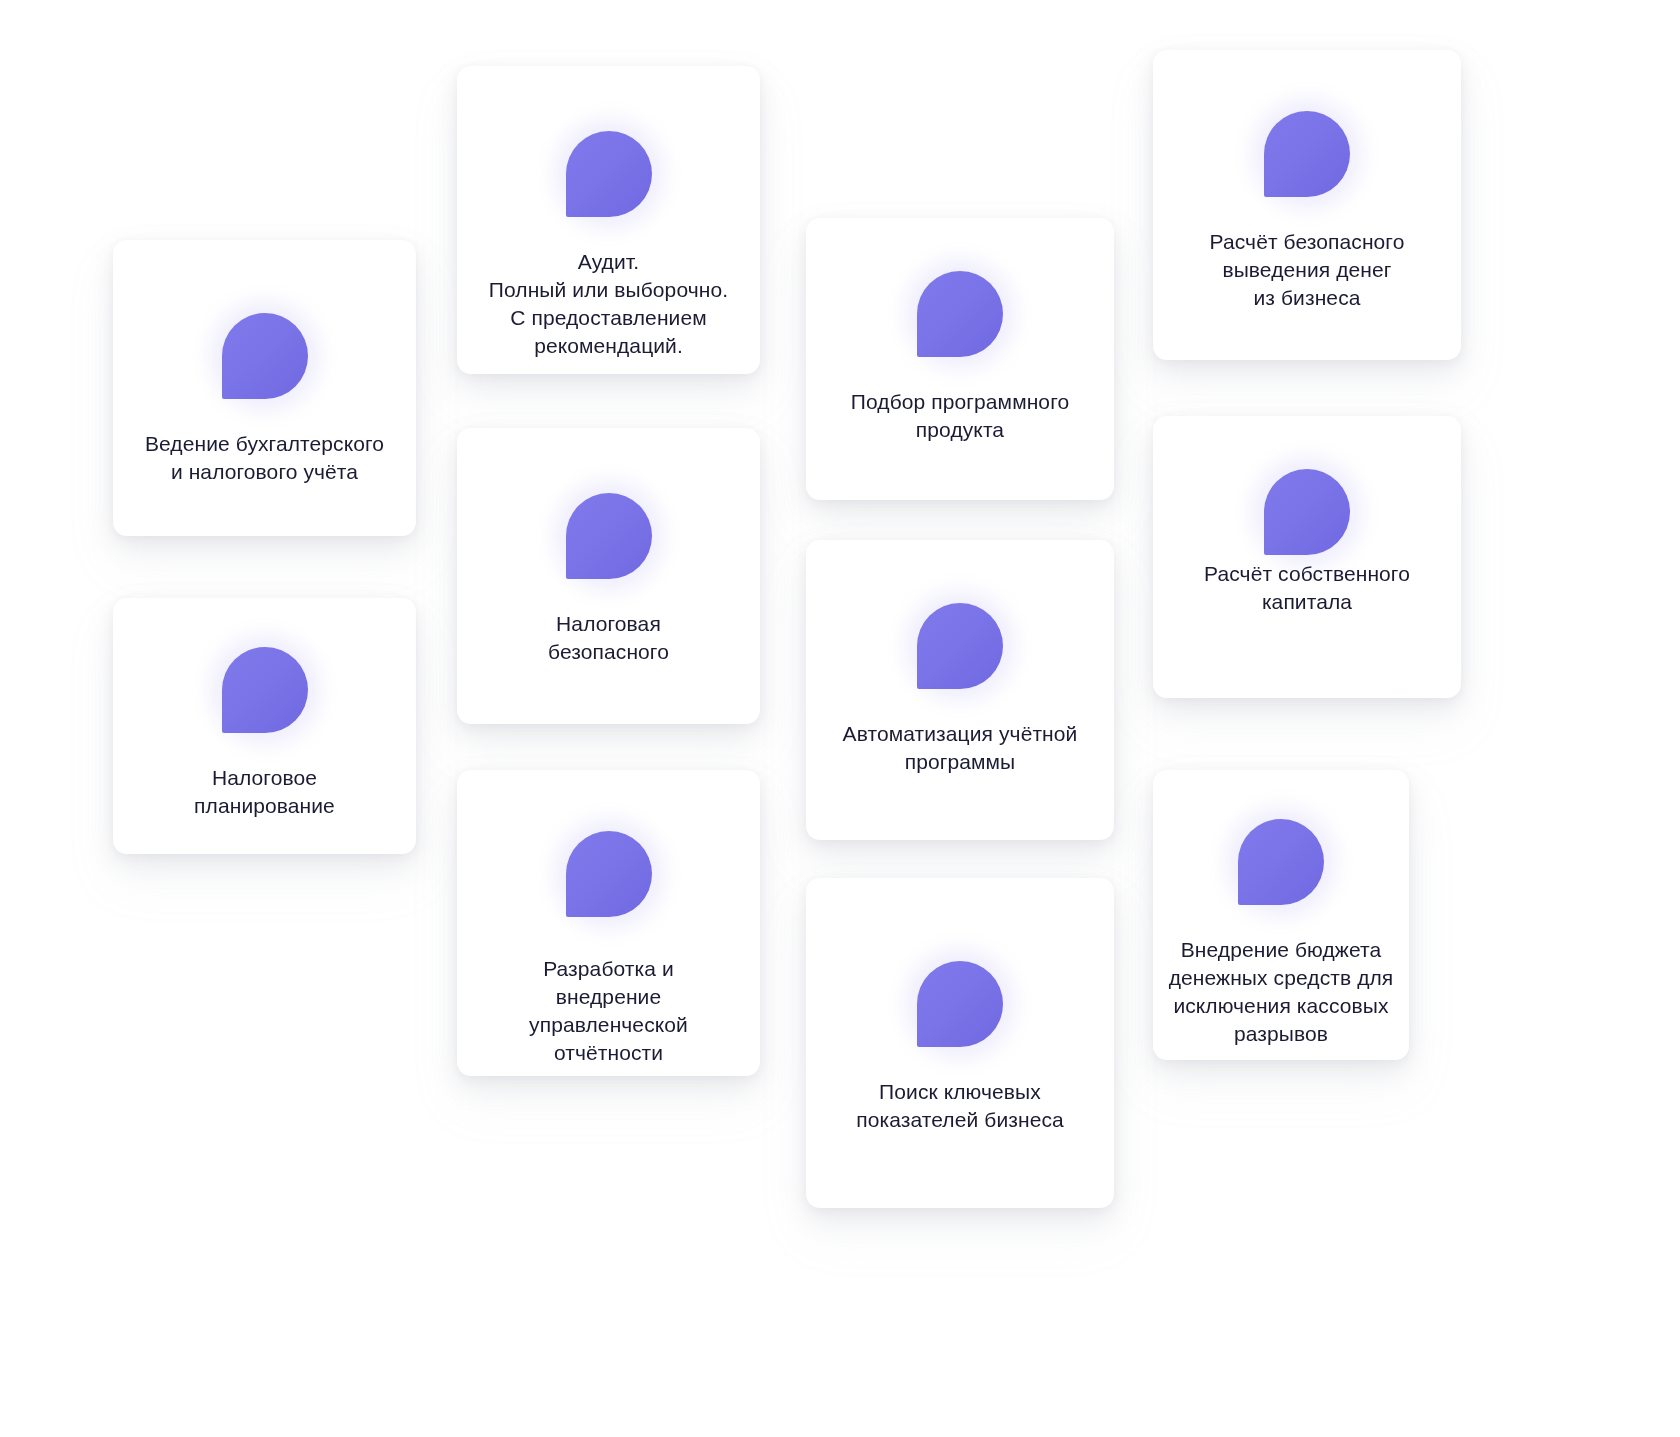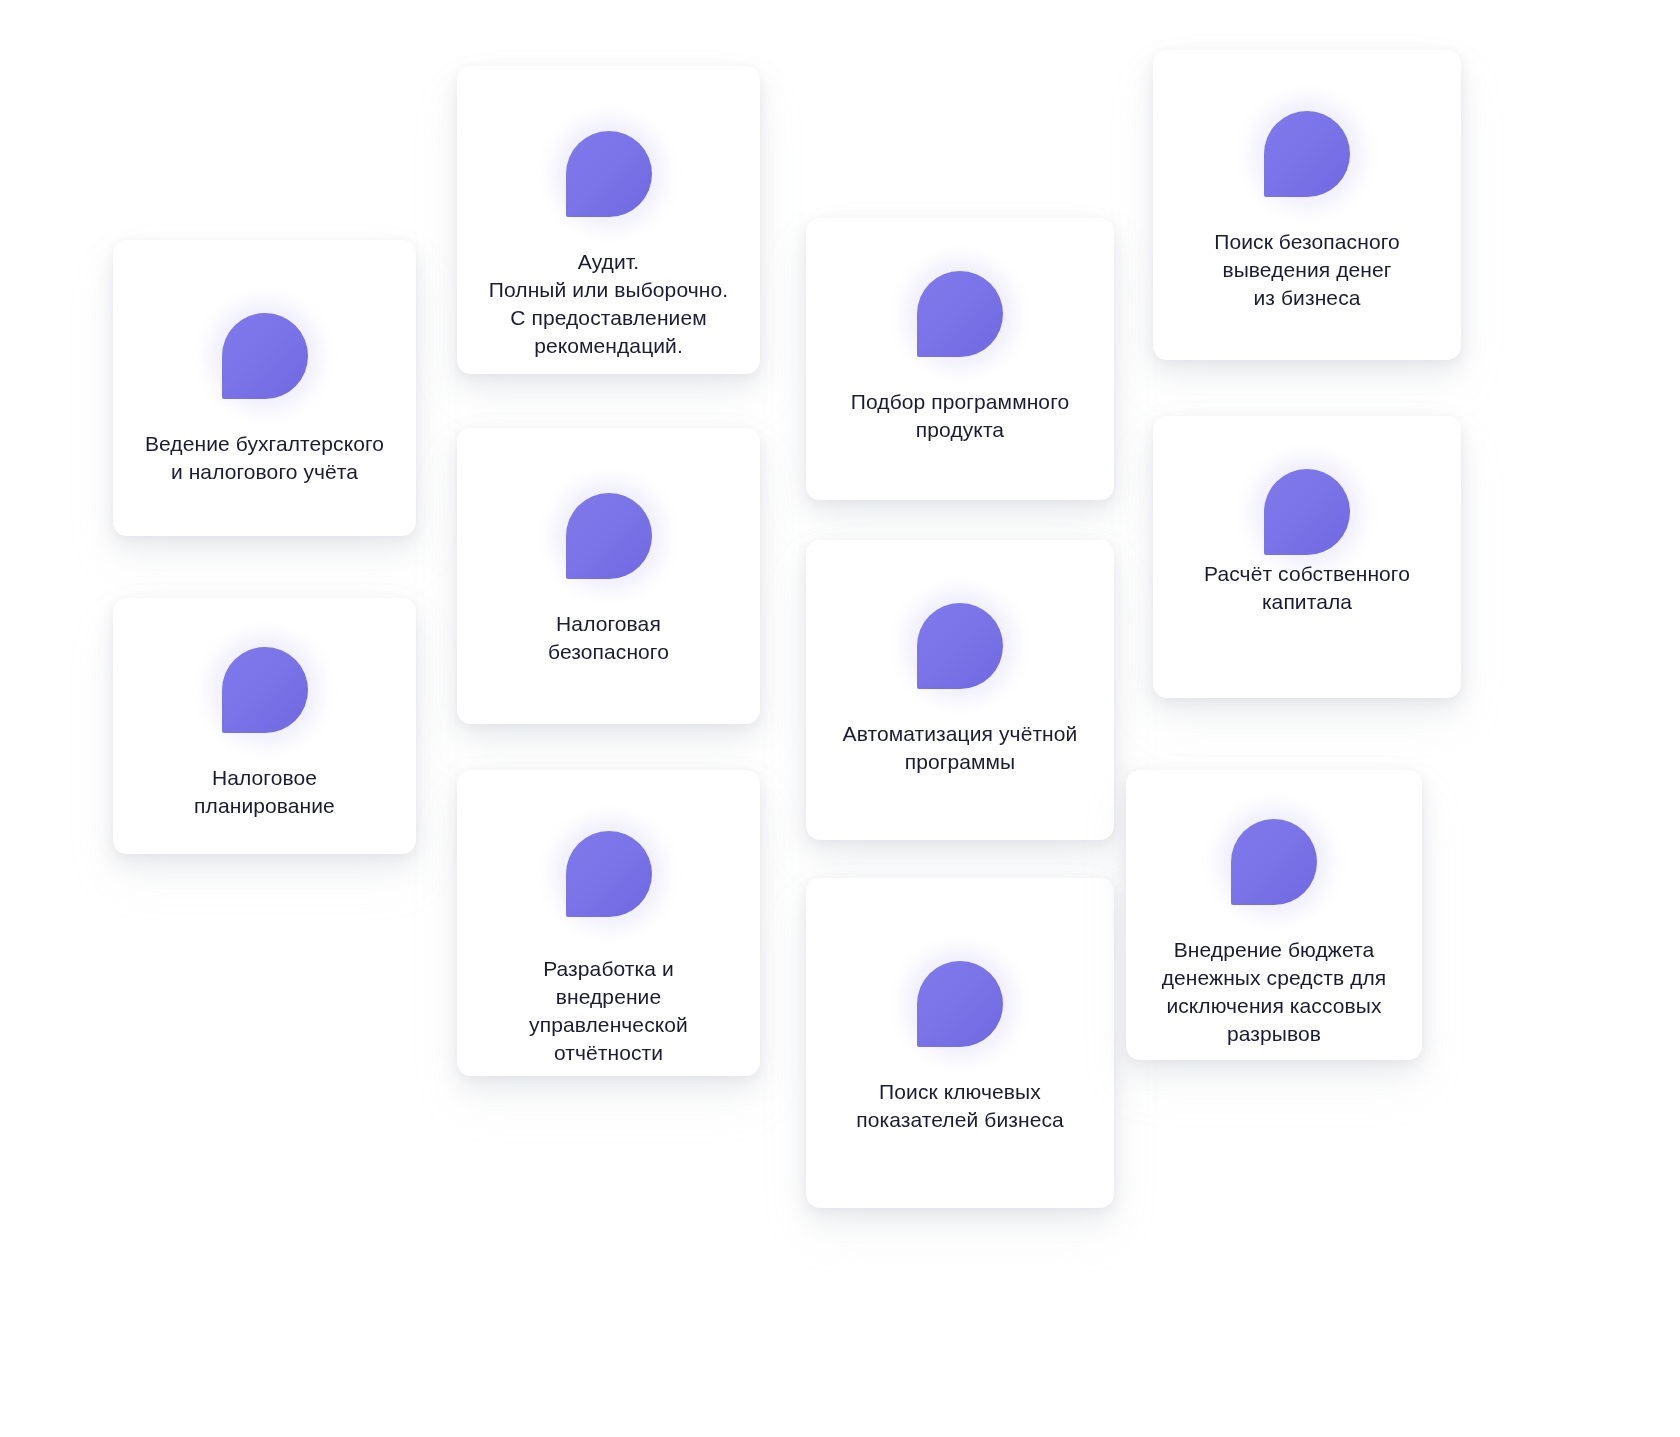--- a/index.html
+++ b/index.html
@@ -176,36 +176,36 @@
         <div class="card-label" style="margin-top: 26px;">Поиск ключевых
 показателей бизнеса</div>
       </div>
     </div>
     <div class="card" style="left: 1153px; top: 50px; width: 308px; height: 310px; padding-top: 56px;">
       <div class="card-inner">
         <div class="icon-wrap">
           <span class="icon-glow"></span>
           <span class="droplet"></span>
         </div>
-        <div class="card-label" style="margin-top: 26px;">Поиск безопасного
+        <div class="card-label" style="margin-top: 26px;">Расчёт безопасного
 выведения  денег
 из бизнеса</div>
       </div>
     </div>
     <div class="card" style="left: 1153px; top: 416px; width: 308px; height: 282px; padding-top: 48px;">
       <div class="card-inner">
         <div class="icon-wrap">
           <span class="icon-glow"></span>
           <span class="droplet"></span>
         </div>
         <div class="card-label" style="">Расчёт собственного
 капитала</div>
       </div>
     </div>
-    <div class="card" style="left: 1126px; top: 770px; width: 296px; height: 290px; padding-top: 44px;">
+    <div class="card" style="left: 1153px; top: 770px; width: 256px; height: 290px; padding-top: 44px;">
       <div class="card-inner">
         <div class="icon-wrap">
           <span class="icon-glow"></span>
           <span class="droplet"></span>
         </div>
         <div class="card-label" style="margin-top: 26px;">Внедрение бюджета
 денежных средств для
 исключения кассовых
 разрывов</div>
       </div>

